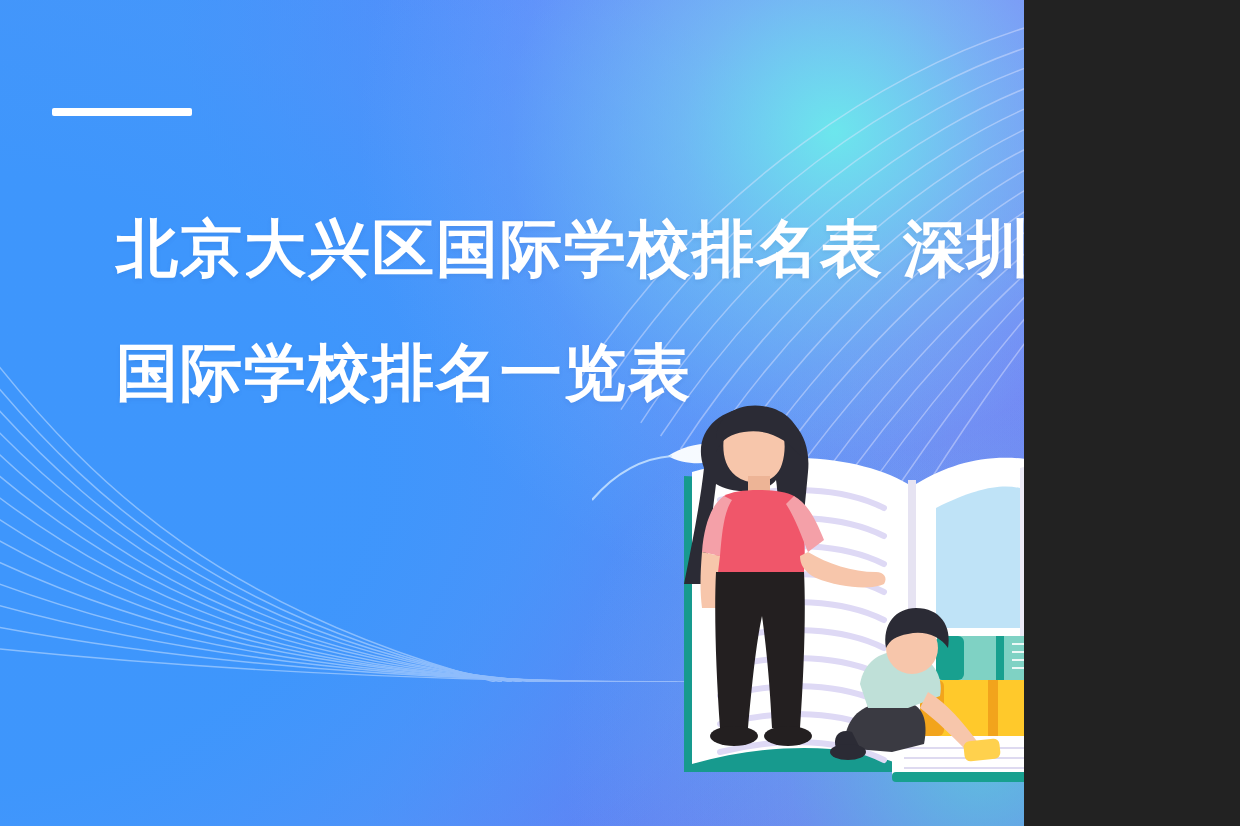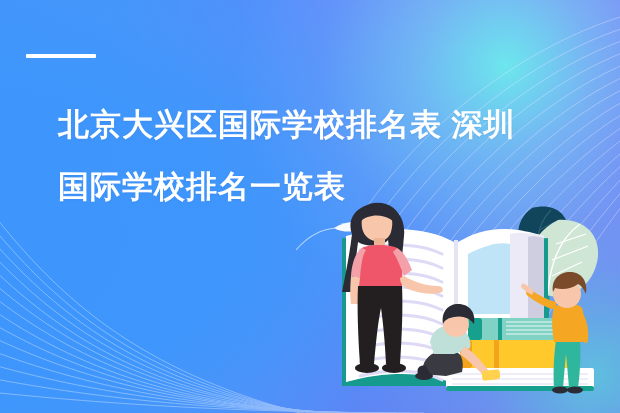--- a/index.html
+++ b/index.html
@@ -1,19 +1,19 @@
 <!DOCTYPE html>
 <html><head>
 <meta charset="utf-8">
 <style>
   html,body{margin:0;padding:0;background:#222;}
   *{box-sizing:border-box;}
   #banner{
     position:relative;
-    width:620px;height:413px;
+    width:512px;height:413px;
     overflow:hidden;
     font-family:"Liberation Sans","DejaVu Sans",sans-serif;
     background:#4a9bfc;
   }
   .layer{position:absolute;inset:0;}
   
   #bg-base{
     background:linear-gradient(118deg,#3f96fb 0%,#4897fb 34%,#5a8ef7 56%,#6b7ff2 74%,#6f74ef 100%);
   }
   #bg-violet{

